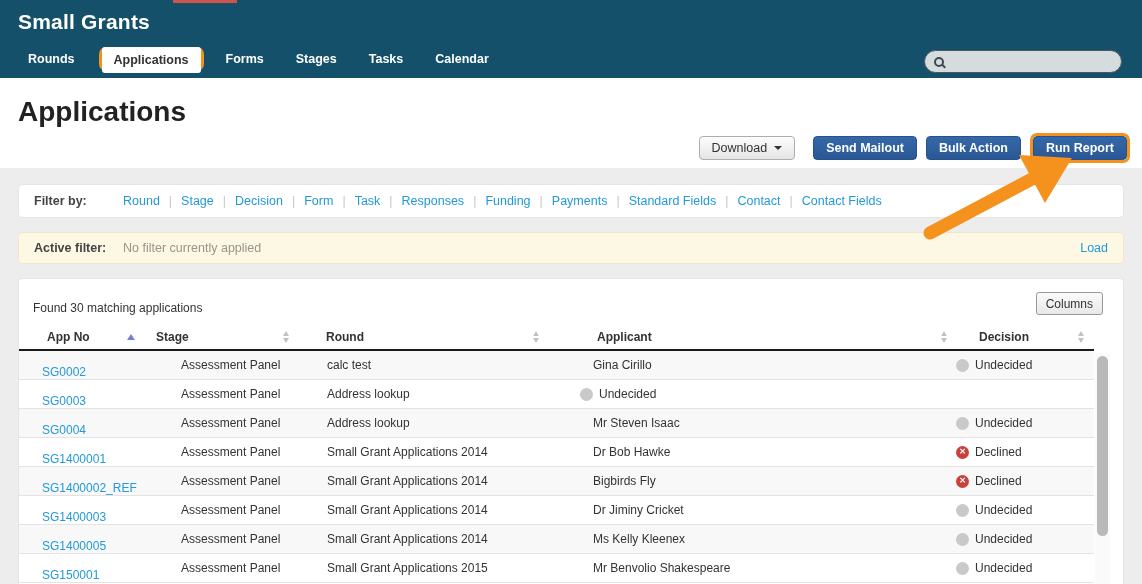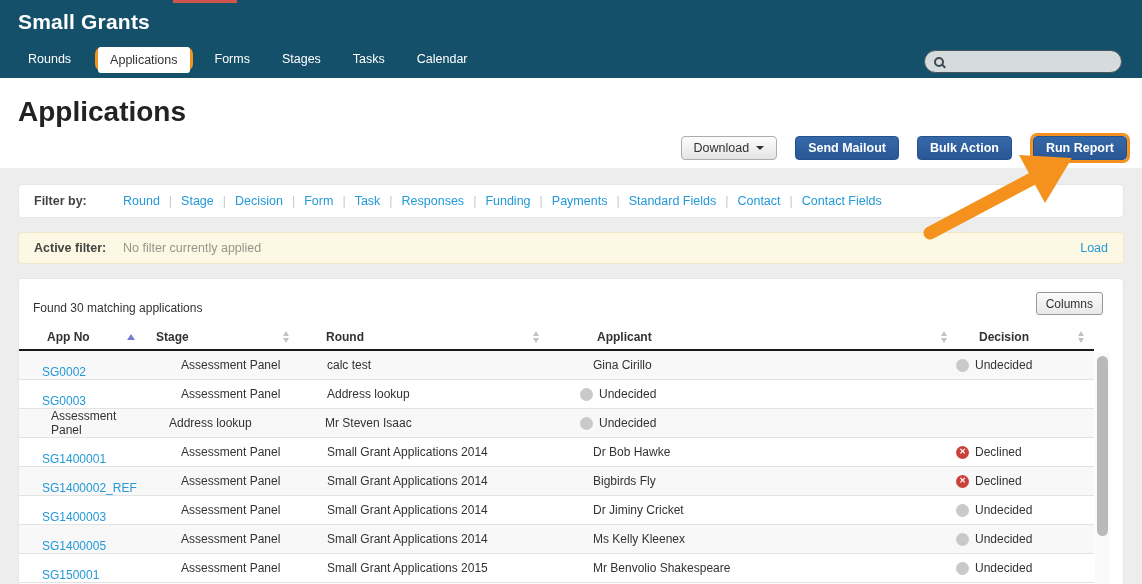--- a/index.html
+++ b/index.html
@@ -4,36 +4,36 @@
 <style>
   * { margin:0; padding:0; box-sizing:border-box; }
   body { background:#fff; font-family:"Liberation Sans", sans-serif; }
   .screen { position:relative; width:1142px; height:584px; overflow:hidden; background:#fff; }
 
   
   .app-header { position:relative; height:78px; background:#15506B; }
   .top-red-bar { position:absolute; left:173px; top:0; width:64px; height:3px; background:#D0544B; }
   .app-title { position:absolute; left:18px; top:10px; color:#fff; font-size:21px; font-weight:700; letter-spacing:.2px; }
   .main-nav { position:absolute; left:18px; bottom:6px; display:flex; align-items:center; }
-  .nav-item { color:#fff; font-size:12.5px; font-weight:400; padding:6px 10px; text-decoration:none; margin-right:12px; border-radius:4px; cursor:pointer; }
+  .nav-item { color:#fff; font-size:12.5px; font-weight:700; padding:6px 10px; text-decoration:none; margin-right:12px; border-radius:4px; cursor:pointer; }
   .nav-annot { display:inline-block; border:3px solid #F5921E; border-radius:7px; margin:0 12px 0 2px; }
   .nav-annot .nav-item { background:#fff; color:#333; margin:0; border-radius:3px; padding:6px 12px; }
   .search-box { position:absolute; right:20px; top:50px; width:198px; height:23px; background:#D6DBDE; border:1px solid #4a555c; border-radius:12px; display:flex; align-items:center; padding-left:9px; }
   .mag { width:10px; height:10px; border:2px solid #3F4850; border-radius:50%; position:relative; flex:0 0 auto; }
   .mag::after { content:""; position:absolute; width:5px; height:2px; background:#3F4850; transform:rotate(45deg); right:-4px; bottom:-2px; }
   .search-box input { border:0; background:transparent; outline:none; width:160px; margin-left:6px; font-size:12px; color:#333; }
 
   
   .page-head { position:relative; height:90px; background:#fff; }
   .page-title { position:absolute; left:18px; top:18px; font-size:28px; font-weight:700; color:#222; }
   .toolbar { position:absolute; right:12px; top:55px; display:flex; align-items:center; }
   .btn { font-family:"Liberation Sans",sans-serif; font-size:12.5px; border-radius:4px; height:24px; padding:0 12px; cursor:pointer; }
   .btn-default { color:#333; background:linear-gradient(#fdfdfd,#e4e4e4); border:1px solid #ADADAD; margin-right:18px; display:flex; align-items:center; }
   .caret { display:inline-block; width:0; height:0; border-left:4px solid transparent; border-right:4px solid transparent; border-top:4px solid #333; margin-left:7px; }
-  .btn-primary { color:#fff; font-weight:700; background:linear-gradient(#3568A8,#2A5795); border:1px solid #24528C; margin-right:18px; }
+  .btn-primary { color:#fff; font-weight:700; background:linear-gradient(#3568A8,#2A5795); border:1px solid #24528C; margin-right:9px; }
   .btn-annot { display:inline-block; border:3px solid #F5921E; border-radius:7px; }
   .btn-annot .btn-primary { margin:0; }
 
   
   .content { position:absolute; left:0; top:168px; right:0; bottom:0; background:#EDEDED; }
   .panel { position:absolute; left:18px; width:1106px; border-radius:4px; }
 
   .filter-panel { top:16px; height:34px; background:#fff; border:1px solid #E6E6E6; display:flex; align-items:center; }
   .panel-label { width:104px; padding-left:15px; font-size:12.5px; color:#444; font-weight:700; flex:0 0 auto; }
   .filter-links { display:flex; align-items:center; font-size:12.5px; }
@@ -214,20 +214,23 @@
             </div>
     <div class="td c2">Assessment Panel</div>
     <div class="td c3">Address lookup</div>
     <div class="td c5">
       <span class="dec-icon undecided"></span>
       <span>Undecided</span>
     </div>
   </div>
 
   <div class="grid-row tr">
+    <div class="td c1">
+              <a class="app-link">SG0004</a>
+            </div>
     <div class="td c2">Assessment Panel</div>
     <div class="td c3">Address lookup</div>
     <div class="td c4">Mr Steven Isaac</div>
     <div class="td c5">
       <span class="dec-icon undecided"></span>
       <span>Undecided</span>
     </div>
   </div>
 
   <div class="grid-row tr">

